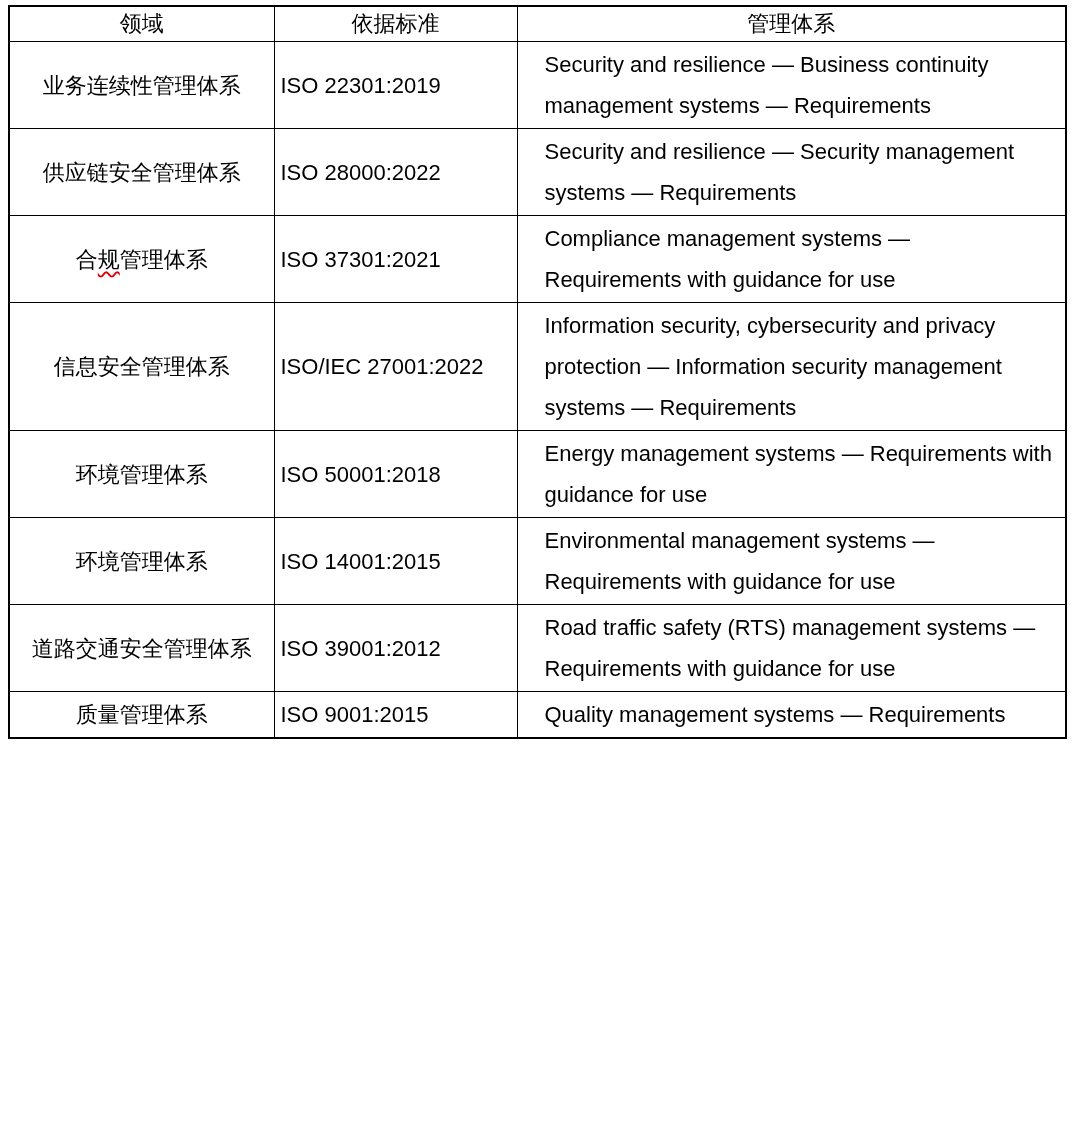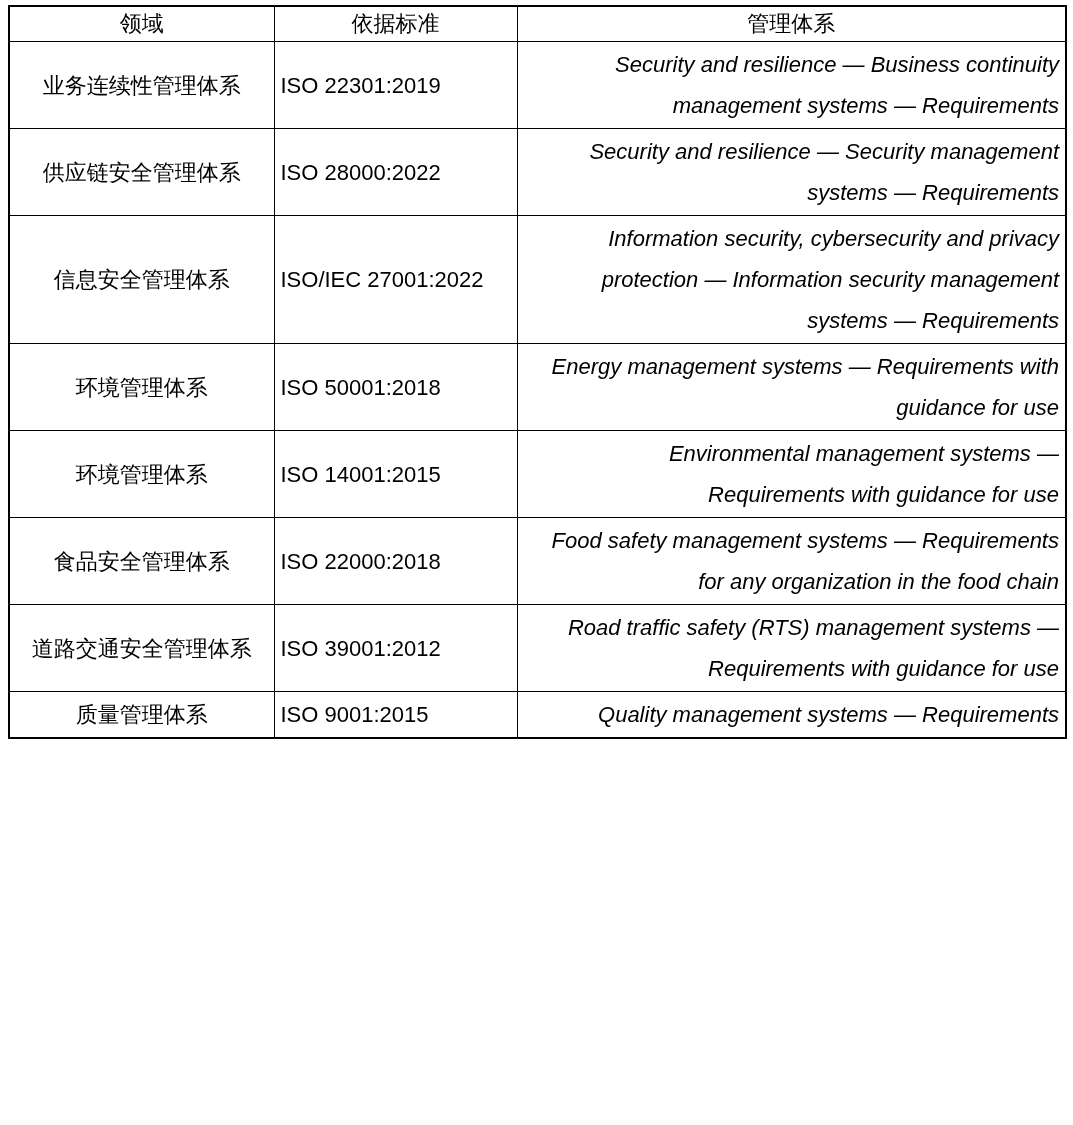--- a/index.html
+++ b/index.html
@@ -47,24 +47,23 @@
     height: 34px;
     padding: 0 6px;
   }
   td {
     line-height: 41px;
     padding: 2px 6px;
   }
   td.col-domain { text-align: center; }
   td.col-standard { text-align: left; }
   td.col-name {
-    text-align: right;
-    padding-left: 16px;
+    text-align: left;
+    padding-left: 27px;
     padding-right: 6px;
-    font-style: italic;
   }
   .squiggle {
     text-decoration-line: underline;
     text-decoration-style: wavy;
     text-decoration-thickness: 1.5px;
     text-underline-offset: 4px;
   }
 </style>
 </head>
 <body>
@@ -90,45 +89,45 @@
           <td class="col-name">Security and resilience — Business continuity
 management systems — Requirements</td>
         </tr>
         <tr>
           <td class="col-domain">供应链安全管理体系</td>
           <td class="col-standard">ISO 28000:2022</td>
           <td class="col-name">Security and resilience — Security management
 systems — Requirements</td>
         </tr>
         <tr>
+          <td class="col-domain">合<span class="squiggle" style="text-decoration-color: rgb(224, 0, 0);">规</span>管理体系</td>
+          <td class="col-standard">ISO 37301:2021</td>
+          <td class="col-name">Compliance management systems —
+Requirements with guidance for use</td>
+        </tr>
+        <tr>
           <td class="col-domain">信息安全管理体系</td>
           <td class="col-standard">ISO/IEC 27001:2022</td>
           <td class="col-name">Information security, cybersecurity and privacy
 protection — Information security management
 systems — Requirements</td>
         </tr>
         <tr>
           <td class="col-domain">环境管理体系</td>
           <td class="col-standard">ISO 50001:2018</td>
           <td class="col-name">Energy management systems — Requirements with
 guidance for use</td>
         </tr>
         <tr>
           <td class="col-domain">环境管理体系</td>
           <td class="col-standard">ISO 14001:2015</td>
           <td class="col-name">Environmental management systems —
 Requirements with guidance for use</td>
         </tr>
         <tr>
-          <td class="col-domain">食品安全管理体系</td>
-          <td class="col-standard">ISO 22000:2018</td>
-          <td class="col-name">Food safety management systems — Requirements
-for any organization in the food chain</td>
-        </tr>
-        <tr>
           <td class="col-domain">道路交通安全管理体系</td>
           <td class="col-standard">ISO 39001:2012</td>
           <td class="col-name">Road traffic safety (RTS) management systems —
 Requirements with guidance for use</td>
         </tr>
         <tr>
           <td class="col-domain">质量管理体系</td>
           <td class="col-standard">ISO 9001:2015</td>
           <td class="col-name">Quality management systems — Requirements</td>
         </tr>

